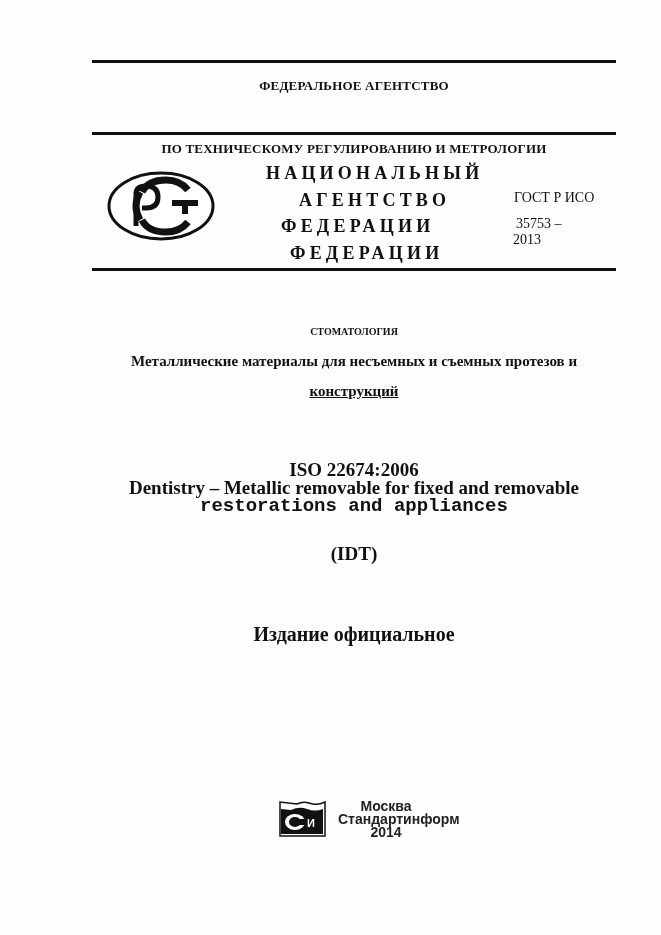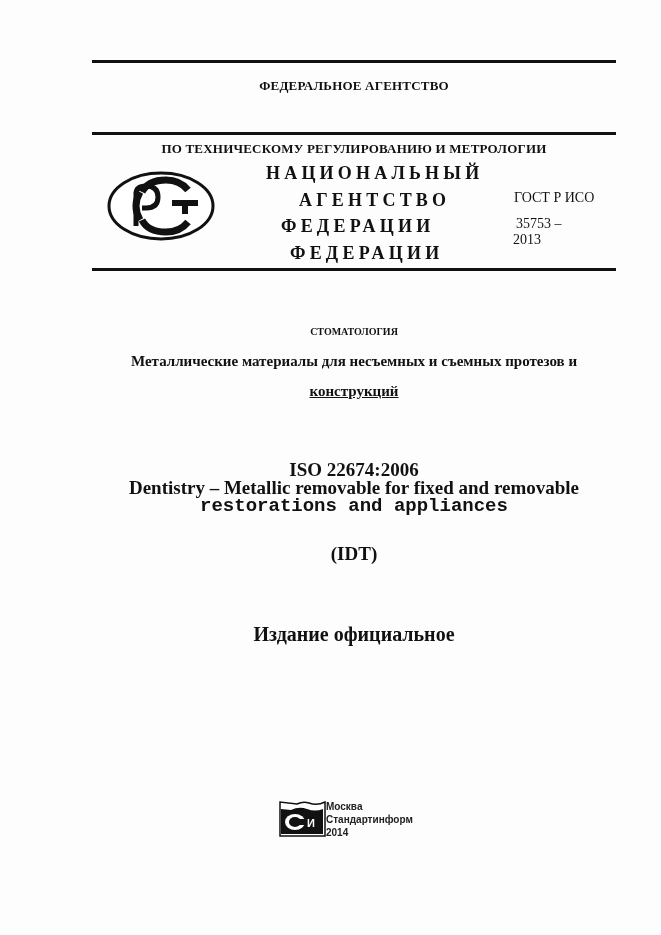--- a/index.html
+++ b/index.html
@@ -15,23 +15,24 @@
     .rule { position: absolute; left: 92px; width: 524px; height: 3px; background: #111; }
     .center { position: absolute; left: 92px; width: 524px; text-align: center; font-weight: bold; }
     .agency { font-size: 13px; letter-spacing: 0.2px; }
     .spaced { font-size: 18px; font-weight: bold; letter-spacing: 4.2px; }
     .gost { font-size: 14px; font-weight: normal; }
     .title-main { font-size: 10px; }
     .title-sub { font-size: 15px; }
     .iso { font-size: 19px; line-height: 18px; }
     .official { font-size: 20px; }
     .publisher-text {
-      position: absolute; left: 326px; top: 800px; width: 96px;
+      position: absolute; left: 338px; top: 800px; width: 96px;
+      text-align: center;
       font-family: "Liberation Sans", sans-serif;
-      font-weight: bold; font-size: 10px; line-height: 13px; color: #222;
+      font-weight: bold; font-size: 14px; line-height: 13px; color: #222;
     }
   </style>
 </head>
 <body>
 
 <div class="rule" style="top:60px;"></div>
 
 <div class="center agency" style="top:78px;">ФЕДЕРАЛЬНОЕ АГЕНТСТВО</div>
 <div class="center agency" style="top:105px;margin-top:36px;">ПО ТЕХНИЧЕСКОМУ РЕГУЛИРОВАНИЮ И МЕТРОЛОГИИ</div>
 

